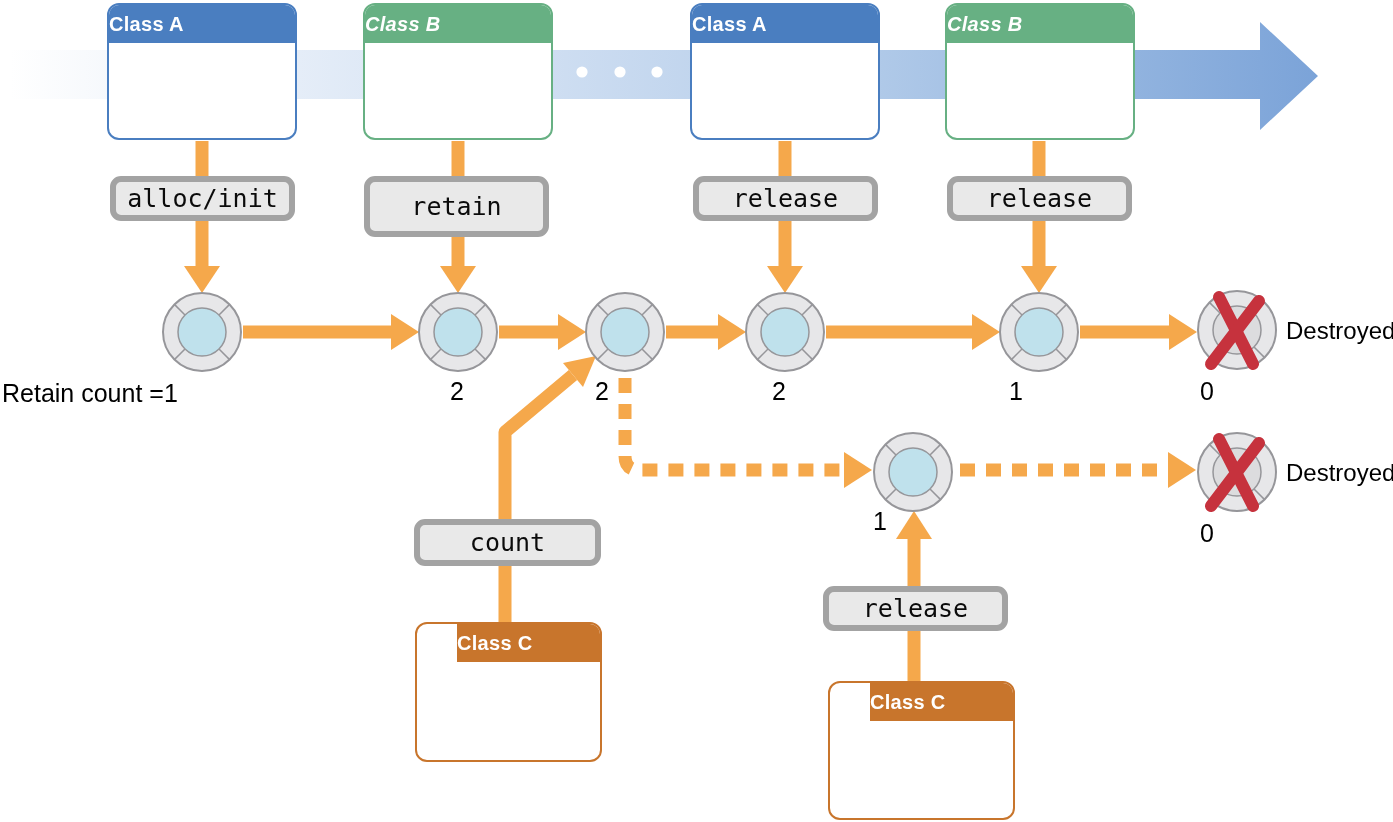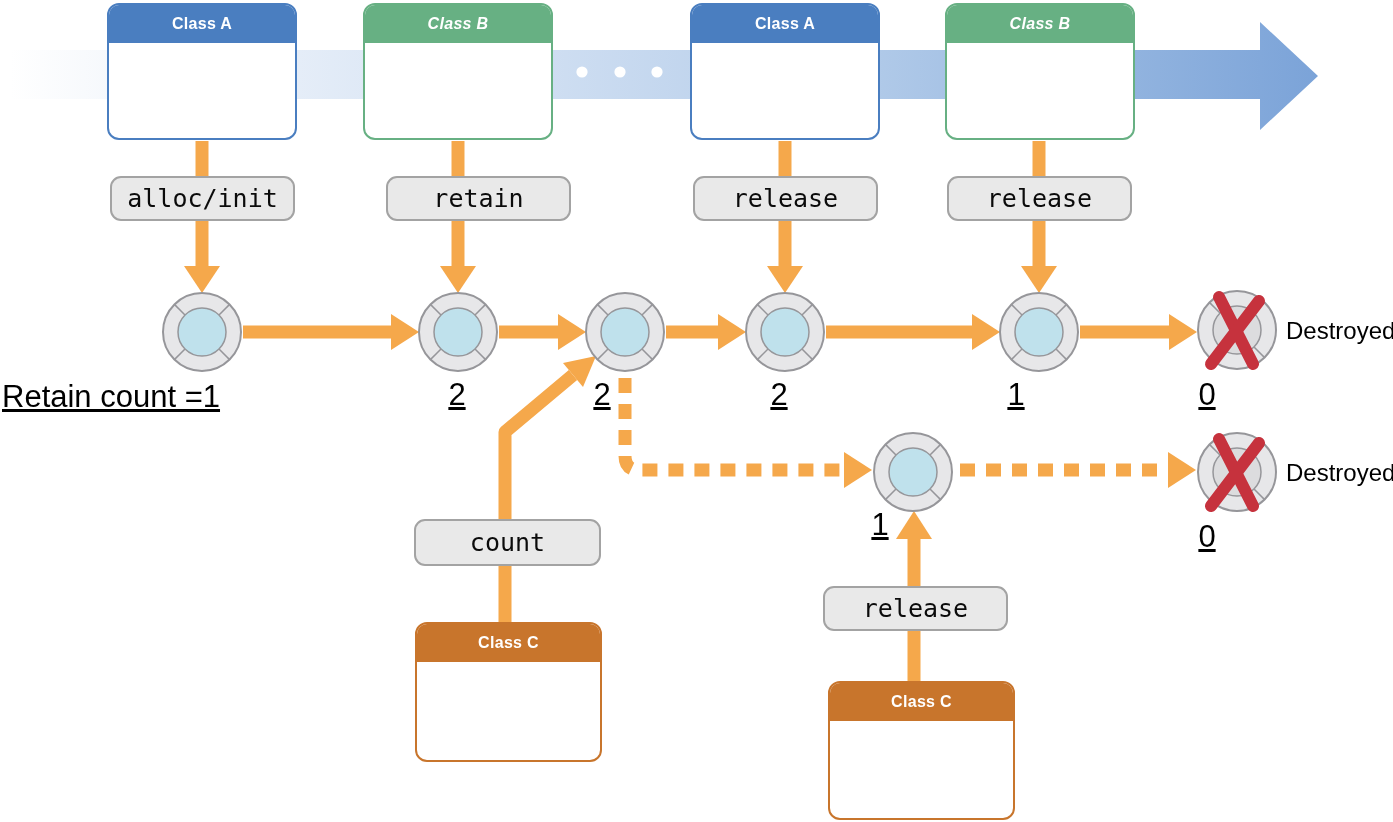--- a/index.html
+++ b/index.html
@@ -2,33 +2,33 @@
 <html><head>
 <meta charset="utf-8">
 <style>
   html,body{margin:0;padding:0;background:#fff;}
   .canvas{position:relative;width:1393px;height:822px;background:#ffffff;overflow:hidden;
           font-family:"Liberation Sans",sans-serif;}
   svg.layer{position:absolute;left:0;top:0;}
 
   .class-box{position:absolute;box-sizing:border-box;border:2px solid;border-radius:12px;
              background:#ffffff;overflow:hidden;}
-  .class-box .hdr{height:38px;display:flex;align-items:center;justify-content:center;
-                  color:#ffffff;font-weight:bold;font-size:16px;letter-spacing:.3px;}
+  .class-box .hdr{height:38px;display:flex;align-items:center;
+                  color:#ffffff;font-weight:bold;font-size:20px;letter-spacing:.3px;}
   .class-box .body{background:#ffffff;}
   .blue {border-color:#4A7EC0;}  .blue  .hdr{background:#4A7EC0;}
   .green{border-color:#67B083;}  .green .hdr{background:#67B083;font-style:italic;}
-  .brown{border-color:#C8752C;}  .brown .hdr{background:#C8752C;}
+  .brown{border-color:#C8752C;padding-left:40px;}  .brown .hdr{background:#C8752C;}
 
   .method-label{position:absolute;box-sizing:border-box;background:#E9E9E9;
-                border:2px solid #a3a3a3;border-radius:11px;
+                border:6px solid #a3a3a3;border-radius:11px;
                 display:flex;align-items:center;justify-content:center;
                 font-family:"DejaVu Sans Mono",monospace;font-size:25px;color:#0b0b0b;}
 
-  .count{position:absolute;font-size:31px;color:#000;white-space:nowrap;text-decoration:underline;}
+  .count{position:absolute;font-size:25px;color:#000;white-space:nowrap;}
   .count.c{transform:translateX(-50%);}
   .destroyed-label{position:absolute;font-size:24px;color:#000;white-space:nowrap;}
 </style>
 </head>
 <body>
 
 <div class="canvas">
 
   <svg class="layer" width="1393" height="822" viewBox="0 0 1393 822">
     <defs>
@@ -189,21 +189,21 @@
   <div class="class-box brown" style="left:828px;top:681px;width:187px;height:139px">
     <div class="hdr">
       <span>Class C</span>
     </div>
     <div class="body"></div>
   </div>
 
   <div class="method-label" style="left:110px;top:176px;width:185px;height:45px">
     <span>alloc/init</span>
   </div>
-  <div class="method-label" style="left:386px;top:176px;width:185px;height:45px">
+  <div class="method-label" style="left:364px;top:176px;width:185px;height:61px">
     <span>retain</span>
   </div>
   <div class="method-label" style="left:693px;top:176px;width:185px;height:45px">
     <span>release</span>
   </div>
   <div class="method-label" style="left:947px;top:176px;width:185px;height:45px">
     <span>release</span>
   </div>
   <div class="method-label" style="left:414px;top:519px;width:187px;height:47px">
     <span>count</span>

